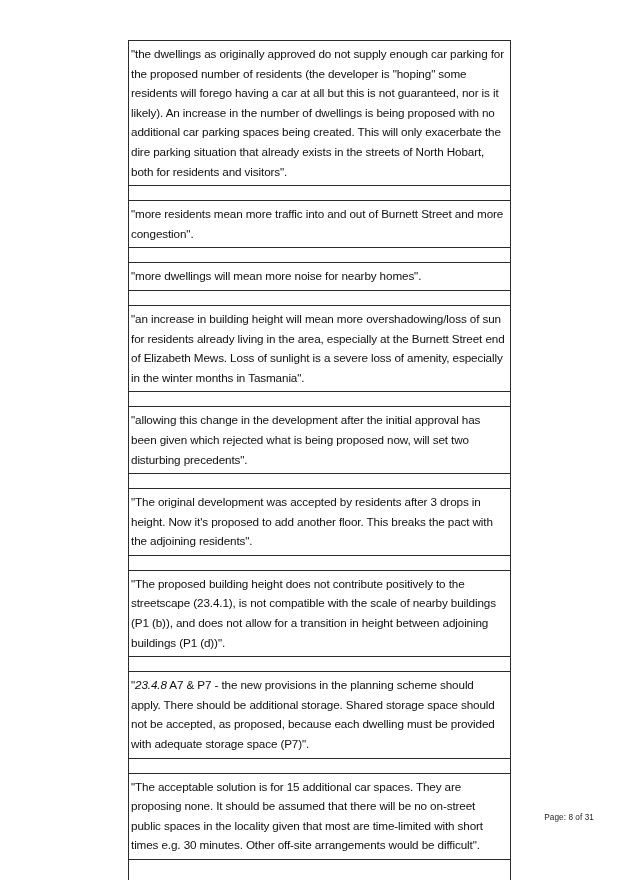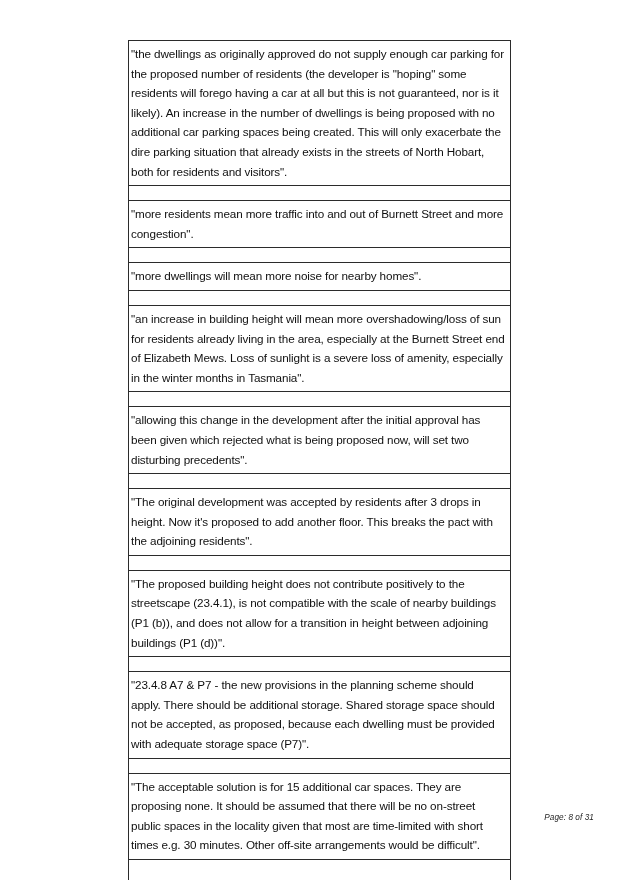--- a/index.html
+++ b/index.html
@@ -54,32 +54,32 @@
     padding: 0;
   }
 
   
   tr.open-row td.spacer-cell {
     border-bottom: none;
     height: 26px;
   }
 
   .italic-ref {
+    font-style: italic;
   }
 
   .page-footer {
     position: absolute;
     right: 28px;
     top: 812px;
     font-size: 8.2px;
     line-height: 11px;
     color: #242424;
     letter-spacing: 0.01em;
     white-space: nowrap;
-    font-style: italic;
   }
 </style>
 </head>
 <body>
 
 <div class="page">
 
   <table class="comment-table">
     <tbody>
 

